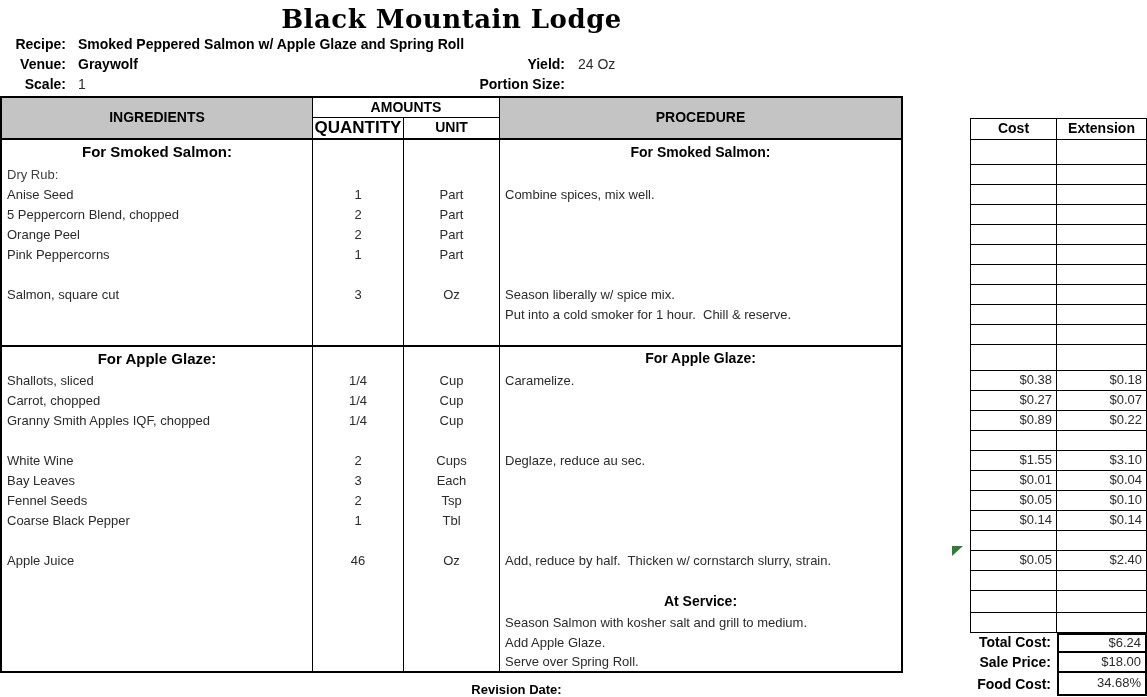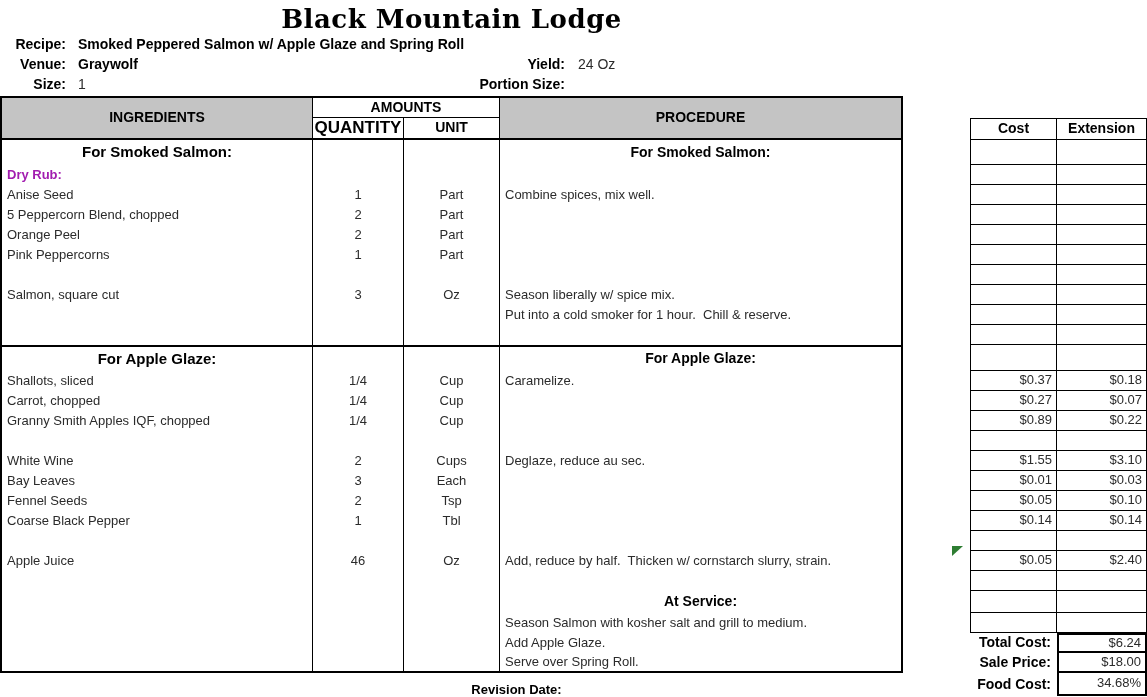--- a/index.html
+++ b/index.html
@@ -61,21 +61,21 @@
   .h-proc{grid-row:1/3;grid-column:4;background:#c4c4c4;
     border-top-width:2px;border-right-width:2px;border-bottom-width:2px;
     justify-content:center;font-weight:bold;font-size:14px;color:#000;}
   .h-cost{grid-row:2;grid-column:6;border-width:1px;
     justify-content:center;font-weight:bold;font-size:14px;color:#000;}
   .h-ext{grid-row:2;grid-column:7;border-width:1px;border-left-width:0;
     justify-content:center;font-weight:bold;font-size:14px;color:#000;}
   
   .ing{border-left-width:2px;border-right-width:1px;padding-left:5px;}
   .ing.sec{justify-content:center;padding-left:0;font-weight:bold;font-size:15px;color:#000;}
-  .ing.bld{font-weight:bold;color:#a21caf;}
+  .ing.bld{font-weight:normal;color:#404040;}
   .qtyc{border-right-width:1px;justify-content:center;}
   .unitc{border-right-width:1px;justify-content:center;}
   .procc{border-right-width:2px;padding-left:5px;}
   .procc.sec{justify-content:center;padding-left:0;font-weight:bold;font-size:14px;color:#000;}
   .divtop{border-top-width:2px;}
   .lastrow{border-bottom-width:2px;}
   .gapc{position:relative;overflow:visible;}
   .marker{
     position:absolute;top:-5px;right:7px;width:0;height:0;
     border-top:10px solid #2e7d32;border-right:11px solid transparent;
@@ -110,21 +110,21 @@
     </div>
 
     <div class="metarow">
       <span class="mlab1">Venue:</span>
       <span class="mval1 b">Graywolf</span>
       <span class="mlab2">Yield:</span>
       <span class="mval2">24 Oz</span>
     </div>
 
     <div class="metarow">
-      <span class="mlab1">Size:</span>
+      <span class="mlab1">Scale:</span>
       <span class="mval1">1</span>
       <span class="mlab2">Portion Size:</span>
       <span class="mval2"></span>
     </div>
   </div>
 
   <div class="sheet" id="sheet" style="grid-template-rows: 22px 22px 25px 20px 20px 20px 20px 20px 20px 20px 20px 20px 26px 20px 20px 20px 20px 20px 20px 20px 20px 20px 20px 20px 22px 20px 20px 20px 23px;">
     <div class="cell h-amounts">AMOUNTS</div>
     <div class="cell h-ing">INGREDIENTS</div>
     <div class="cell h-qty">QUANTITY</div>
@@ -211,21 +211,21 @@
       <div class="cell unitc divtop" style="grid-area: 13 / 3;"></div>
       <div class="cell procc sec divtop" style="grid-area: 13 / 4;">For Apple Glaze:</div>
       <div class="cell gapc" style="grid-area: 13 / 5;"></div>
       <div class="cell cost6" style="grid-area: 13 / 6;"></div>
       <div class="cell cost7" style="grid-area: 13 / 7;"></div>
       <div class="cell ing" style="grid-area: 14 / 1;">Shallots, sliced</div>
       <div class="cell qtyc" style="grid-area: 14 / 2;">1/4</div>
       <div class="cell unitc" style="grid-area: 14 / 3;">Cup</div>
       <div class="cell procc" style="grid-area: 14 / 4;">Caramelize.</div>
       <div class="cell gapc" style="grid-area: 14 / 5;"></div>
-      <div class="cell cost6" style="grid-area: 14 / 6;">$0.37</div>
+      <div class="cell cost6" style="grid-area: 14 / 6;">$0.38</div>
       <div class="cell cost7" style="grid-area: 14 / 7;">$0.18</div>
       <div class="cell ing" style="grid-area: 15 / 1;">Carrot, chopped</div>
       <div class="cell qtyc" style="grid-area: 15 / 2;">1/4</div>
       <div class="cell unitc" style="grid-area: 15 / 3;">Cup</div>
       <div class="cell procc" style="grid-area: 15 / 4;"></div>
       <div class="cell gapc" style="grid-area: 15 / 5;"></div>
       <div class="cell cost6" style="grid-area: 15 / 6;">$0.27</div>
       <div class="cell cost7" style="grid-area: 15 / 7;">$0.07</div>
       <div class="cell ing" style="grid-area: 16 / 1;">Granny Smith Apples IQF, chopped</div>
       <div class="cell qtyc" style="grid-area: 16 / 2;">1/4</div>
@@ -247,21 +247,21 @@
       <div class="cell procc" style="grid-area: 18 / 4;">Deglaze, reduce au sec.</div>
       <div class="cell gapc" style="grid-area: 18 / 5;"></div>
       <div class="cell cost6" style="grid-area: 18 / 6;">$1.55</div>
       <div class="cell cost7" style="grid-area: 18 / 7;">$3.10</div>
       <div class="cell ing" style="grid-area: 19 / 1;">Bay Leaves</div>
       <div class="cell qtyc" style="grid-area: 19 / 2;">3</div>
       <div class="cell unitc" style="grid-area: 19 / 3;">Each</div>
       <div class="cell procc" style="grid-area: 19 / 4;"></div>
       <div class="cell gapc" style="grid-area: 19 / 5;"></div>
       <div class="cell cost6" style="grid-area: 19 / 6;">$0.01</div>
-      <div class="cell cost7" style="grid-area: 19 / 7;">$0.03</div>
+      <div class="cell cost7" style="grid-area: 19 / 7;">$0.04</div>
       <div class="cell ing" style="grid-area: 20 / 1;">Fennel Seeds</div>
       <div class="cell qtyc" style="grid-area: 20 / 2;">2</div>
       <div class="cell unitc" style="grid-area: 20 / 3;">Tsp</div>
       <div class="cell procc" style="grid-area: 20 / 4;"></div>
       <div class="cell gapc" style="grid-area: 20 / 5;"></div>
       <div class="cell cost6" style="grid-area: 20 / 6;">$0.05</div>
       <div class="cell cost7" style="grid-area: 20 / 7;">$0.10</div>
       <div class="cell ing" style="grid-area: 21 / 1;">Coarse Black Pepper</div>
       <div class="cell qtyc" style="grid-area: 21 / 2;">1</div>
       <div class="cell unitc" style="grid-area: 21 / 3;">Tbl</div>

